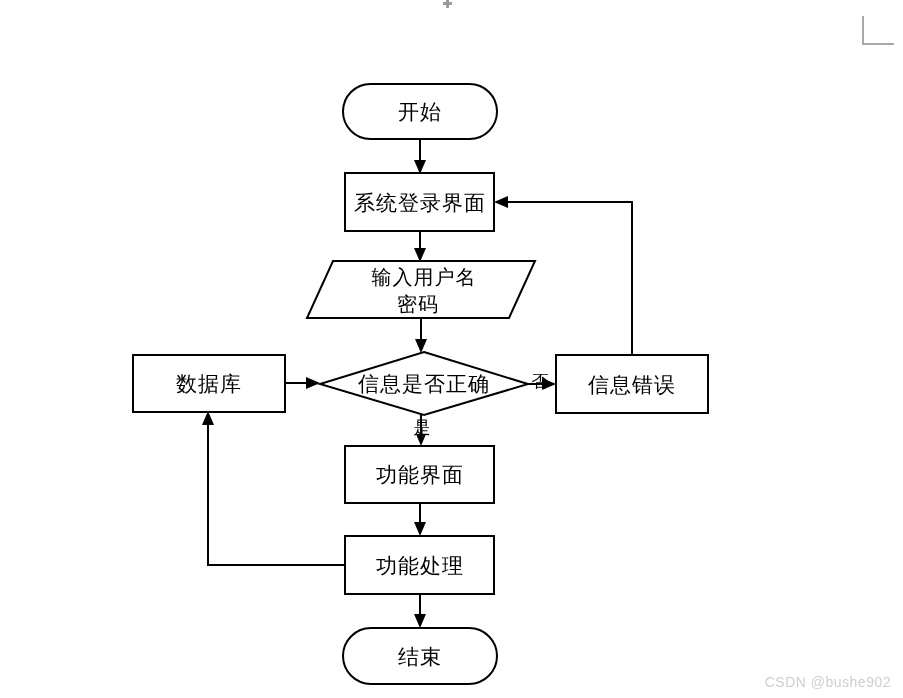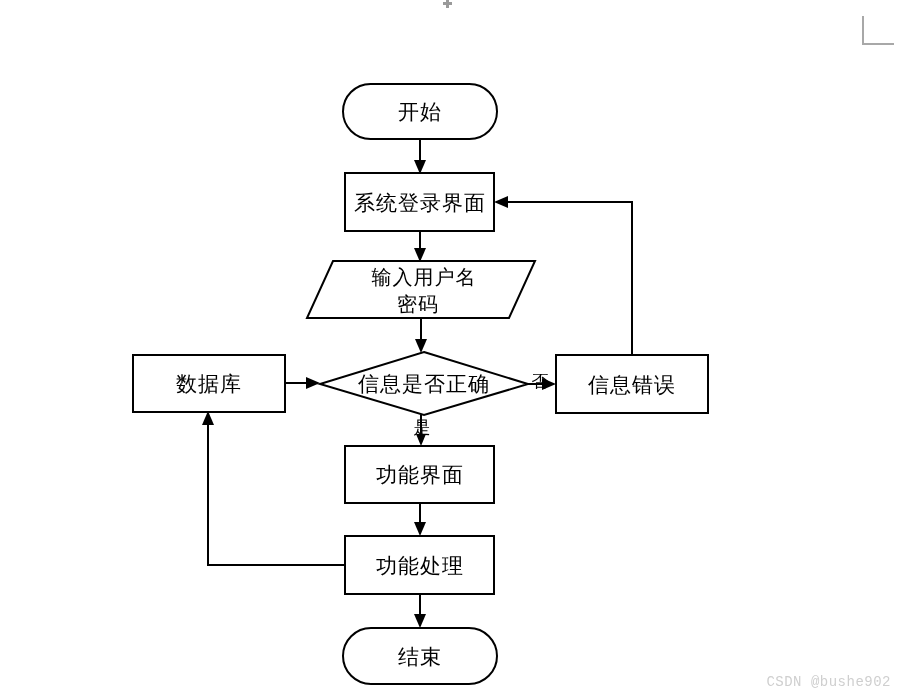--- a/index.html
+++ b/index.html
@@ -67,21 +67,21 @@
     stroke-width: 2;
     fill: none;
   }
   .cursor-mark {
     fill: #9a9a9a;
   }
   .watermark {
     position: absolute;
     right: 12px;
     bottom: 8px;
-    font-family: Liberation Mono, monospace;
+    font-family: Liberation Sans, sans-serif;
     font-size: 14px;
     color: #cfcfcf;
     letter-spacing: 0.5px;
     white-space: nowrap;
     user-select: none;
   }
 </style>
 </head>
 <body>
 

